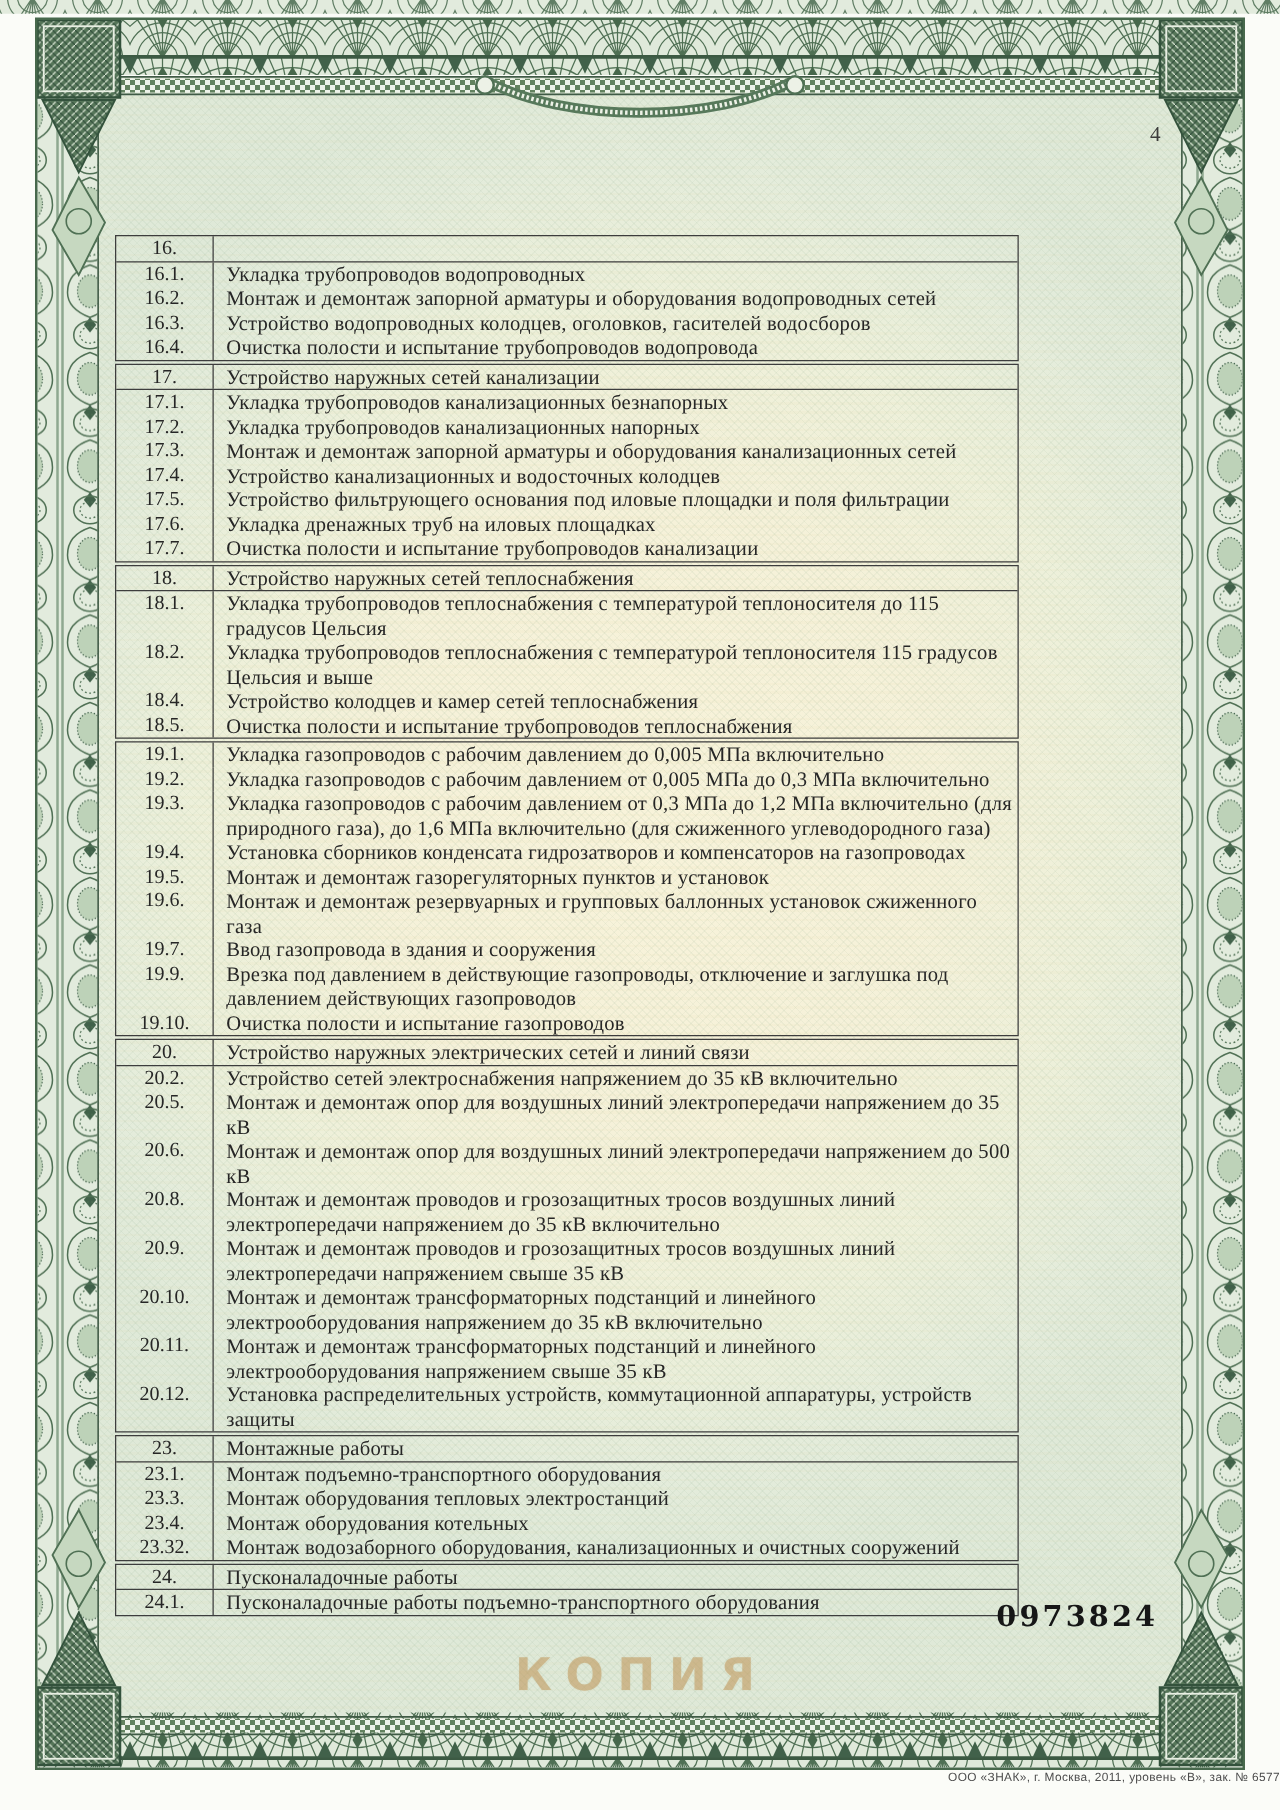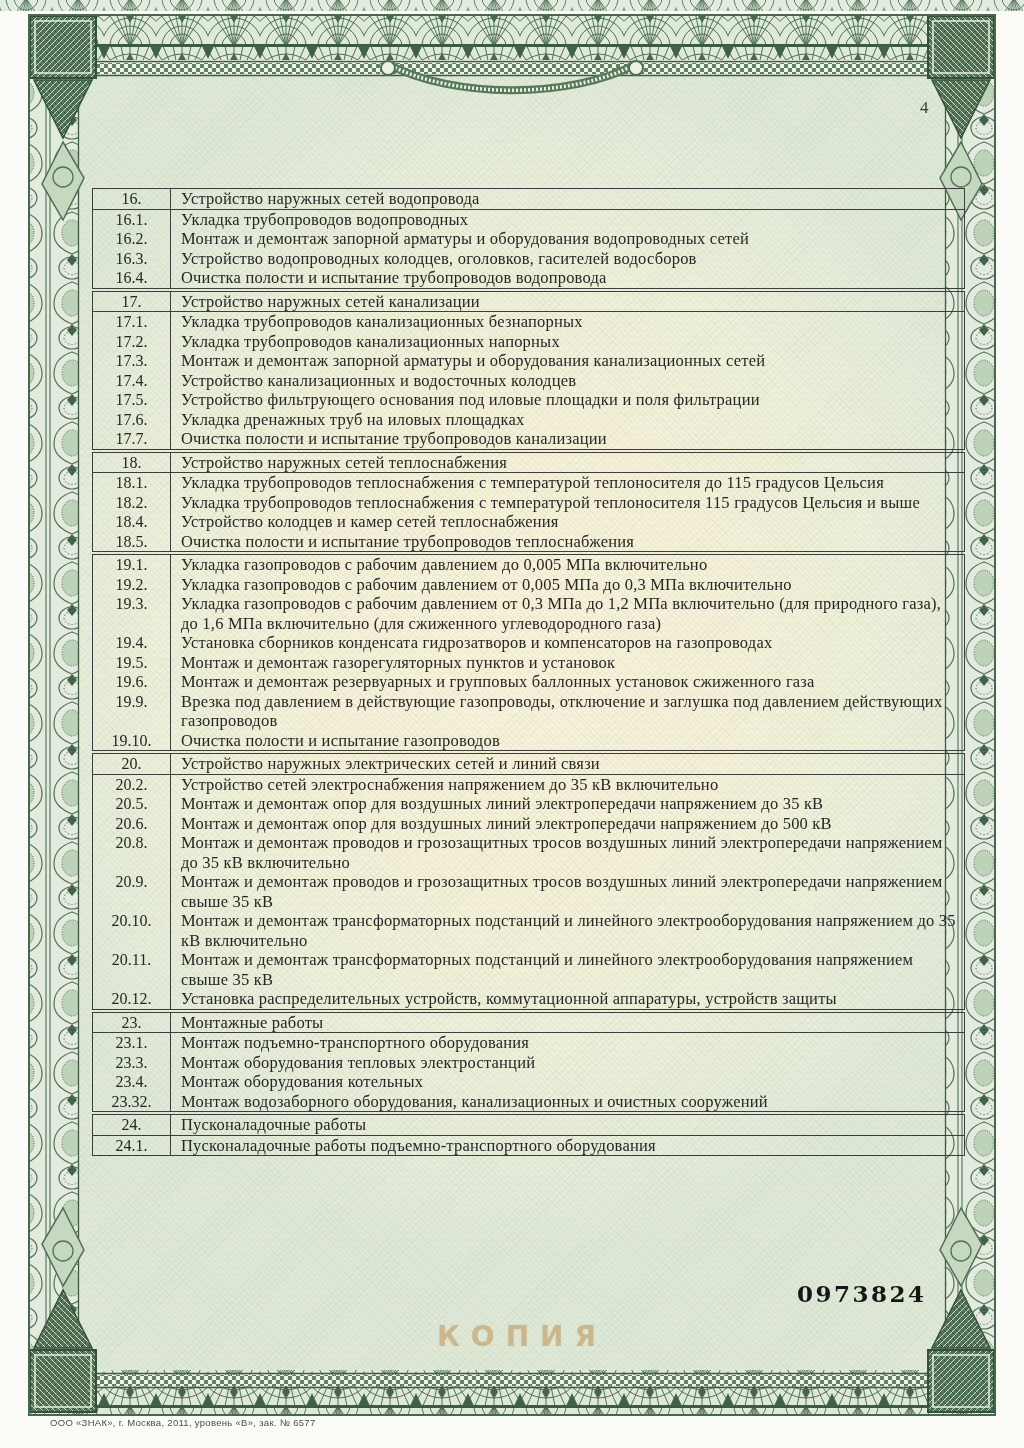--- a/index.html
+++ b/index.html
@@ -14,44 +14,44 @@
     position:absolute;left:78px;top:62px;width:868px;height:1312px;
     background:
       repeating-linear-gradient(45deg, rgba(110,150,115,0.07) 0 1px, rgba(0,0,0,0) 1px 4px),
       repeating-linear-gradient(-45deg, rgba(110,150,115,0.06) 0 1px, rgba(0,0,0,0) 1px 5px),
       repeating-linear-gradient(0deg, rgba(214,190,120,0.05) 0 2px, rgba(0,0,0,0) 2px 7px),
       radial-gradient(ellipse 62% 46% at 51% 45%, #f8f3da 0%, #f5f1d9 42%, #edf0da 68%, #e4ecdb 87%, #dfe9d8 100%);
   }
   svg.frame{position:absolute;left:0;top:0;pointer-events:none;}
 
   
-  .doc-table{position:absolute;left:92px;top:188px;width:873px;}
+  .doc-table{position:absolute;left:92px;top:188px;width:723px;}
   .sec{border:1px solid #3d3d3d;margin-bottom:2px;}
   .row{display:grid;grid-template-columns:78px 1fr;line-height:19.5px;}
   .row.header{border-bottom:1px solid #3d3d3d;}
   .num{
     text-align:center;border-right:1px solid #3d3d3d;
     font-size:16px;padding:0 2px;white-space:nowrap;
   }
   .txt{padding:0 3px 0 10px;font-size:16.5px;letter-spacing:0.2px;}
 
   .page-number{position:absolute;left:920px;top:98px;font-size:17px;color:#3c3c3c;}
   .serial-number{
     position:absolute;left:797px;top:1280px;
     font-family:"DejaVu Serif","Liberation Serif",serif;font-weight:bold;
     font-size:23px;letter-spacing:2.5px;color:#161616;
   }
   .watermark{
-    position:absolute;left:412px;top:1320px;width:220px;text-align:center;
+    position:absolute;left:412px;top:1320px;width:220px;
     font-family:"DejaVu Sans","Liberation Sans",sans-serif;font-weight:bold;
-    font-size:28px;letter-spacing:11px;color:rgba(190,148,85,0.42);
+    font-size:36px;letter-spacing:11px;color:rgba(190,148,85,0.42);
     text-shadow:0 0 1px rgba(190,148,85,0.25);
   }
   .footer-imprint{
-    position:absolute;left:50px;right:0;top:1417px;text-align:left;
+    position:absolute;left:50px;right:0;top:1417px;text-align:right;
     font-family:"Liberation Sans","DejaVu Sans",sans-serif;
     font-size:9.5px;color:#4c4c4c;letter-spacing:0.3px;
   }
 </style>
 </head>
 <body>
 
 <div class="page">
 
   <div class="interior"></div>
@@ -164,21 +164,20 @@
 
     <rect x="29" y="15" width="966" height="1400" fill="none" stroke="#47684c" stroke-width="2"></rect>
   </svg>
 
   <div class="page-number">4</div>
 
   <div class="doc-table">
       <div class="sec">
         <div class="row header">
           <div class="num">16.</div>
-          <div class="txt">Устройство наружных сетей водопровода</div>
         </div>
         <div class="row item">
           <div class="num">16.1.</div>
           <div class="txt">Укладка трубопроводов водопроводных</div>
         </div>
         <div class="row item">
           <div class="num">16.2.</div>
           <div class="txt">Монтаж и демонтаж запорной арматуры и оборудования водопроводных сетей</div>
         </div>
         <div class="row item">
@@ -265,20 +264,24 @@
         </div>
         <div class="row item">
           <div class="num">19.5.</div>
           <div class="txt">Монтаж и демонтаж газорегуляторных пунктов и установок</div>
         </div>
         <div class="row item">
           <div class="num">19.6.</div>
           <div class="txt">Монтаж и демонтаж резервуарных и групповых баллонных установок сжиженного газа</div>
         </div>
         <div class="row item">
+          <div class="num">19.7.</div>
+          <div class="txt">Ввод газопровода в здания и сооружения</div>
+        </div>
+        <div class="row item">
           <div class="num">19.9.</div>
           <div class="txt">Врезка под давлением в действующие газопроводы, отключение и заглушка под давлением действующих газопроводов</div>
         </div>
         <div class="row item">
           <div class="num">19.10.</div>
           <div class="txt">Очистка полости и испытание газопроводов</div>
         </div>
       </div>
       <div class="sec">
         <div class="row header">

